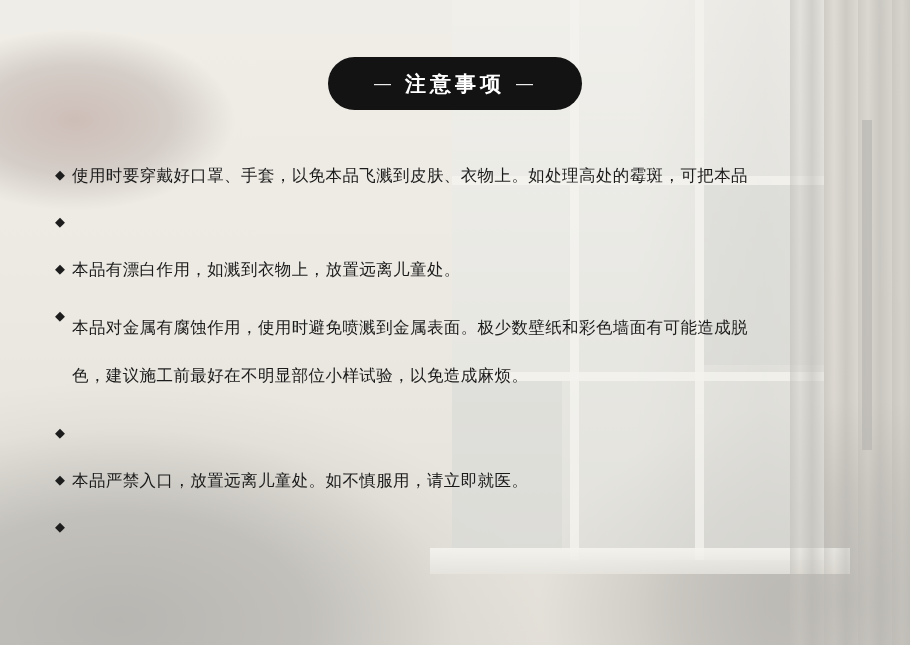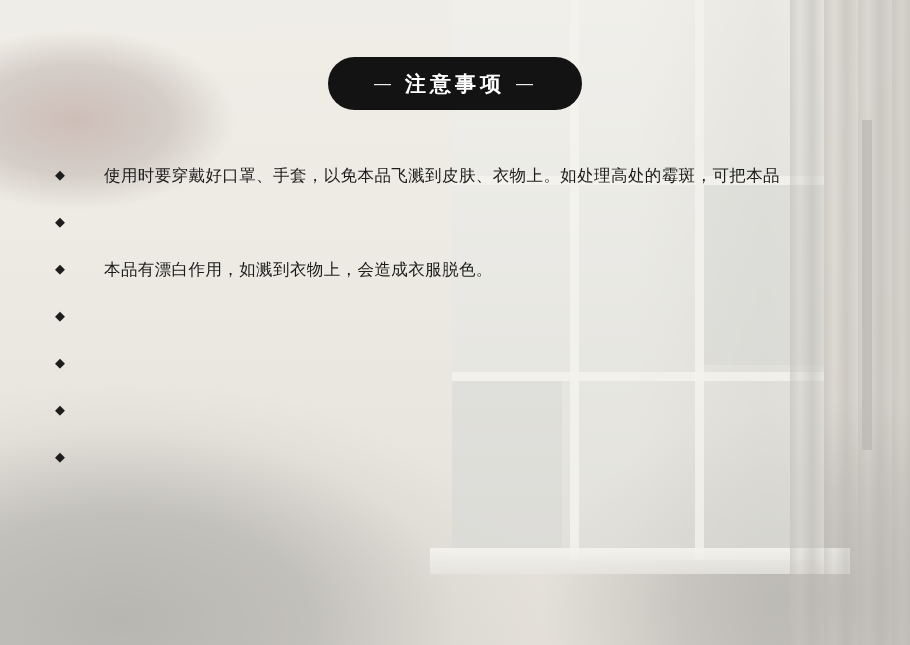--- a/index.html
+++ b/index.html
@@ -146,21 +146,20 @@
   }
   .note-text {
     font-size: 16.5px;
     line-height: 48px;
     color: #1b1b1b;
     letter-spacing: 0.4px;
     white-space: pre-line;
   }
   .note-text.tight {
     line-height: 26px;
-    margin-left: 32px;
   }
 </style>
 </head>
 <body>
 
 <div class="page">
 
   <div class="bg"></div>
 
   <div class="window">
@@ -191,33 +190,36 @@
         <span class="bullet">◆</span>
         <span class="note-text tight">使用时要穿戴好口罩、手套，以免本品飞溅到皮肤、衣物上。如处理高处的霉斑，可把本品</span>
       </div>
 
       <div class="note">
         <span class="bullet">◆</span>
       </div>
 
       <div class="note">
         <span class="bullet">◆</span>
-        <span class="note-text tight">本品有漂白作用，如溅到衣物上，会造成衣服脱色。</span>
-      </div>
-
-      <div class="note">
-        <span class="bullet">◆</span>
-      </div>
-
-      <div class="note">
-        <span class="bullet">◆</span>
-      </div>
-
-      <div class="note">
-        <span class="bullet">◆</span>
+        <span class="note-text tight">本品有漂白作用，如溅到衣物上，放置远离儿童处。</span>
+      </div>
+
+      <div class="note">
+        <span class="bullet">◆</span>
+        <span class="note-text">本品对金属有腐蚀作用，使用时避免喷溅到金属表面。极少数壁纸和彩色墙面有可能造成脱
+色，建议施工前最好在不明显部位小样试验，以免造成麻烦。</span>
+      </div>
+
+      <div class="note">
+        <span class="bullet">◆</span>
+      </div>
+
+      <div class="note">
+        <span class="bullet">◆</span>
+        <span class="note-text tight">本品严禁入口，放置远离儿童处。如不慎服用，请立即就医。</span>
       </div>
 
       <div class="note">
         <span class="bullet">◆</span>
       </div>
 
     </div>
   </div>
 </div>
 

